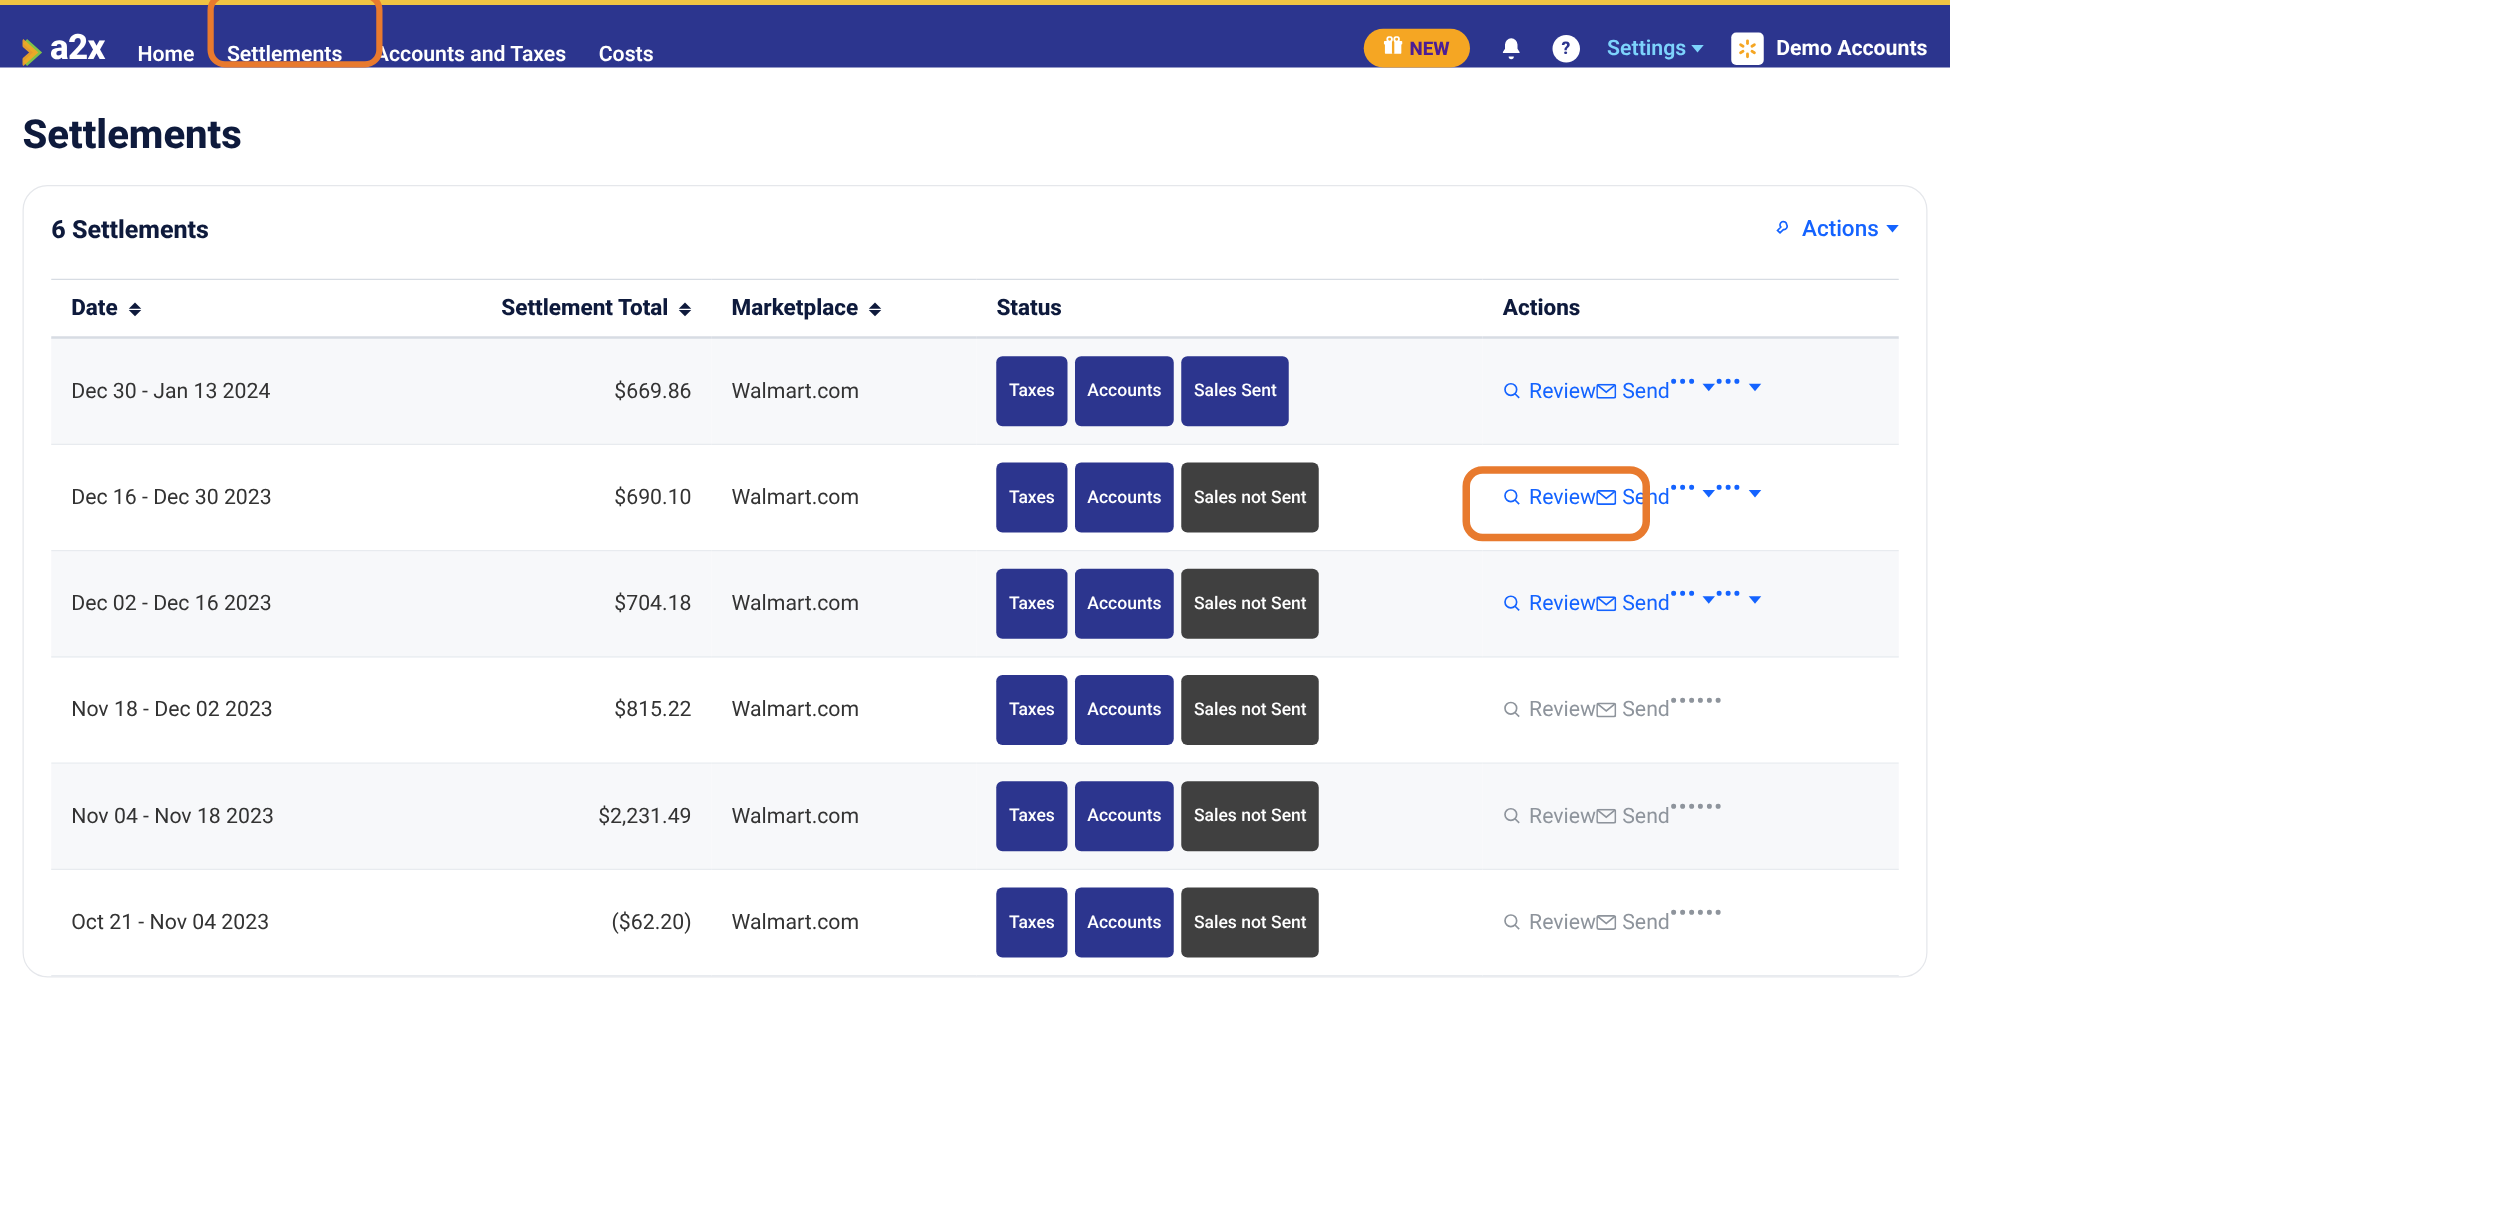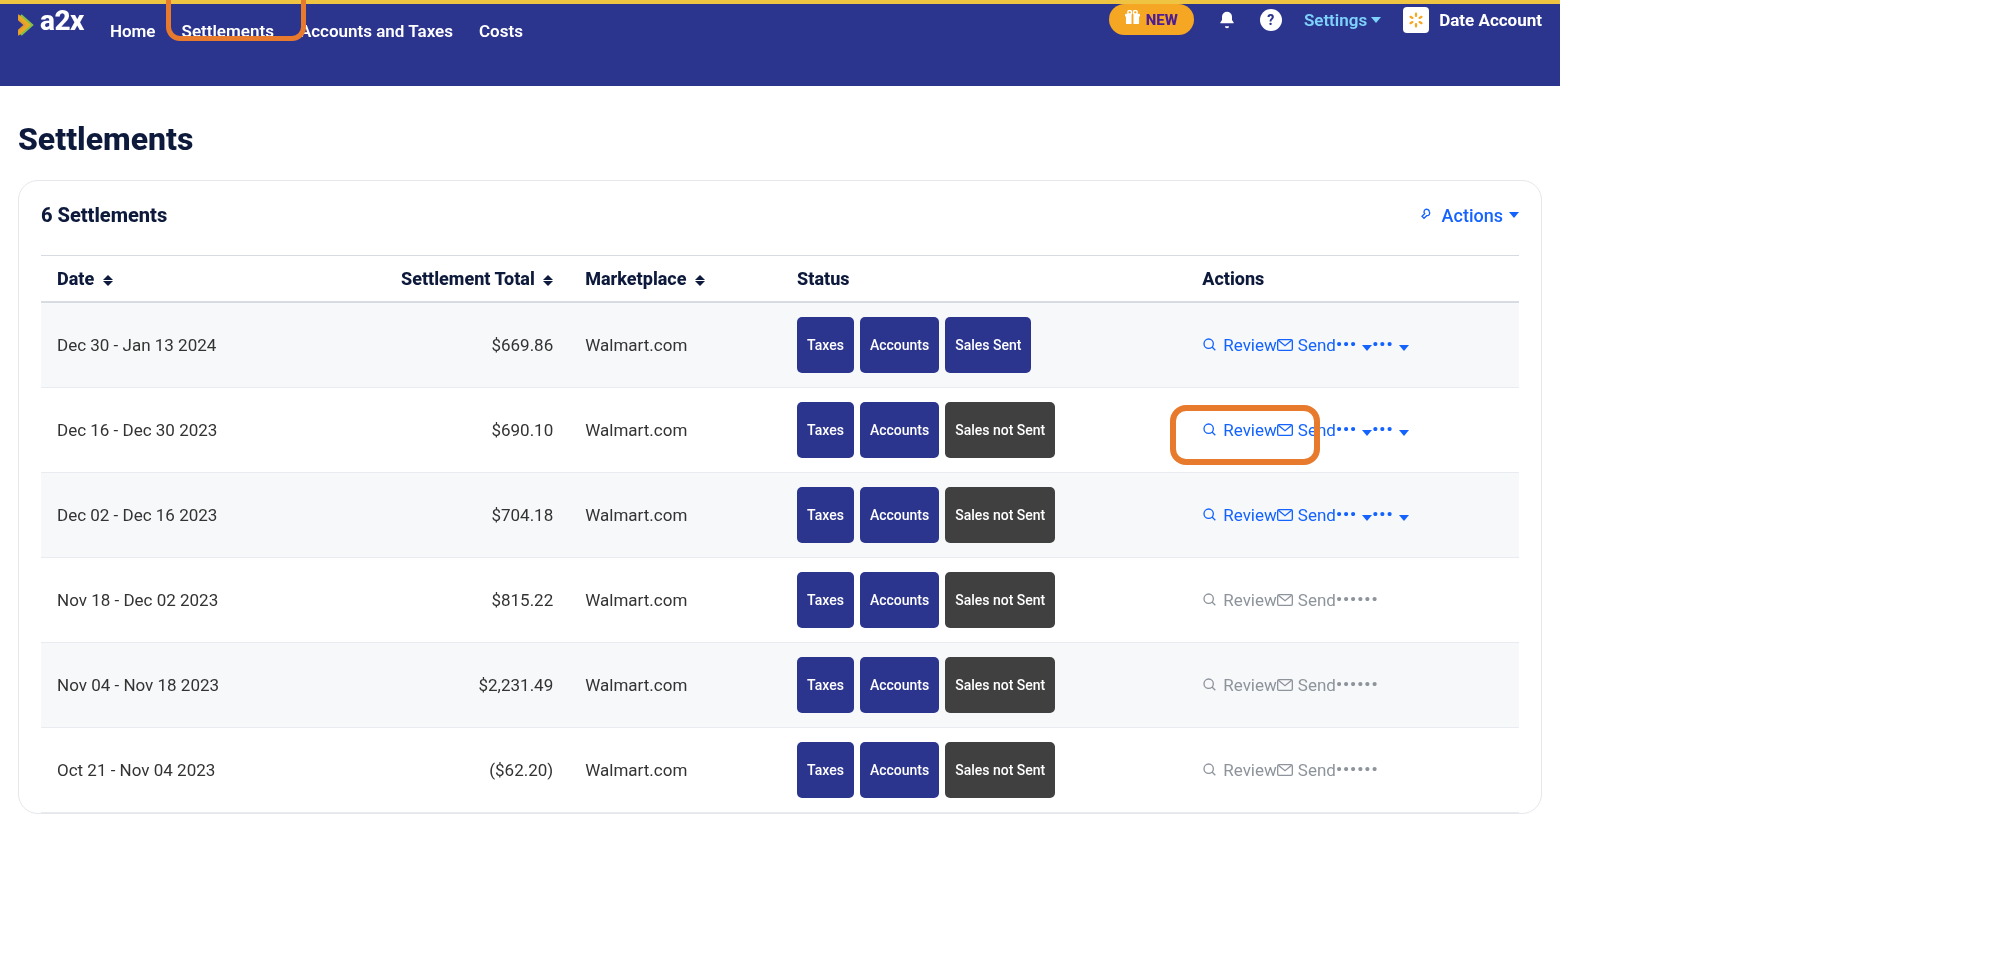--- a/index.html
+++ b/index.html
@@ -1,18 +1,18 @@
 <!DOCTYPE html>
 <html><head>
 <meta charset="utf-8">
 <style>
 * { box-sizing: border-box; margin: 0; padding: 0; }
 body { font-family: -apple-system, BlinkMacSystemFont, "Segoe UI", Roboto, Helvetica, Arial, sans-serif; background: #fff; width: 1560px; }
 .topbar-stripe { height: 4px; background: #f0c443; }
-.navbar { background: #2c358e; height: 82px; display: flex; align-items: flex-start; padding: 0 18px; color: #fff; }
+.navbar { background: #2c358e; height: 50px; display: flex; align-items: flex-end; padding: 0 18px; color: #fff; }
 .logo { display: flex; align-items: center; font-weight: 800; font-size: 28px; letter-spacing: -0.5px; margin-right: 26px; }
 .logo-chevron { position: relative; width: 18px; height: 22px; margin-right: 4px; }
 .nav-links { display: flex; gap: 26px; align-items: center; }
 .nav-link { color: #fff; font-size: 17px; font-weight: 600; cursor: pointer; position: relative; margin-top: 17px; }
 .nav-highlight { position: absolute; border: 5px solid #e87a2e; border-radius: 14px; pointer-events: none; }
 .right-nav { margin-left: auto; display: flex; align-items: center; gap: 22px; }
 .new-badge { display: flex; align-items: center; gap: 6px; background: #f5a623; color: #4c1d95; font-weight: 800; font-size: 15px; padding: 6px 16px; border-radius: 20px; cursor: pointer; }
 .icon-btn { width: 22px; height: 22px; cursor: pointer; display: flex; align-items: center; justify-content: center; }
 .help-circle { width: 22px; height: 22px; border-radius: 50%; background: #fff; color: #2c358e; display: flex; align-items: center; justify-content: center; font-weight: 800; font-size: 14px; }
 .settings-link { color: #7dd3fc; font-weight: 600; font-size: 17px; cursor: pointer; display: flex; align-items: center; gap: 4px; }
@@ -31,21 +31,21 @@
 td { padding: 14px 16px; font-size: 17px; color: #333; vertical-align: middle; }
 td.right { text-align: right; }
 .sort-icon { display: inline-flex; flex-direction: column; gap: 1px; margin-left: 4px; vertical-align: middle; }
 .sort-icon span { width: 0; height: 0; border-left: 5px solid transparent; border-right: 5px solid transparent; }
 .sort-up { border-bottom: 5px solid #0e1a3c; }
 .sort-down { border-top: 5px solid #0e1a3c; }
 .status-cell { display: flex; gap: 6px; flex-wrap: wrap; }
 .badge { display: inline-block; padding: 20px 10px; border-radius: 5px; font-size: 14px; font-weight: 500; color: #fff; }
 .badge-navy { background: #2c358e; }
 .badge-red { background: #404040; }
-.actions-cell { display: flex; align-items: flex-end; position: relative; }
+.actions-cell { display: flex; align-items: flex-start; position: relative; }
 .action-link { display: flex; align-items: center; gap: 5px; font-size: 17px; cursor: pointer; }
 .action-active { color: #1463ff; }
 .action-disabled { color: #8e949c; }
 .caret-down { width: 0; height: 0; border-left: 5px solid transparent; border-right: 5px solid transparent; border-top: 6px solid currentColor; }
 .dots { letter-spacing: 1px; font-weight: 700; display: inline-block; height: 14px; line-height: 6px; }
 .highlight-review { position: absolute; border: 6px solid #e87a2e; border-radius: 16px; pointer-events: none; z-index: 10; }
 </style>
 </head>
 <body>
 
@@ -99,21 +99,21 @@
             <g fill="#f5a623">
               <rect x="10.5" y="2" width="3" height="6" rx="1.5"></rect>
               <rect x="10.5" y="16" width="3" height="6" rx="1.5"></rect>
               <rect x="10.5" y="2" width="3" height="6" rx="1.5" transform="rotate(60 12 12)"></rect>
               <rect x="10.5" y="16" width="3" height="6" rx="1.5" transform="rotate(60 12 12)"></rect>
               <rect x="10.5" y="2" width="3" height="6" rx="1.5" transform="rotate(-60 12 12)"></rect>
               <rect x="10.5" y="16" width="3" height="6" rx="1.5" transform="rotate(-60 12 12)"></rect>
             </g>
           </svg>
       </span>
-      <span style="font-weight:700; font-size:17px;">Date Account</span>
+      <span style="font-weight:700; font-size:17px;">Demo Accounts</span>
     </div>
   </div>
 </div>
 
 <h1 class="page-title">Settlements</h1>
 
 <div class="card">
   <div class="card-header">
     <div class="card-title">6 Settlements</div>
     <div class="actions-menu">

